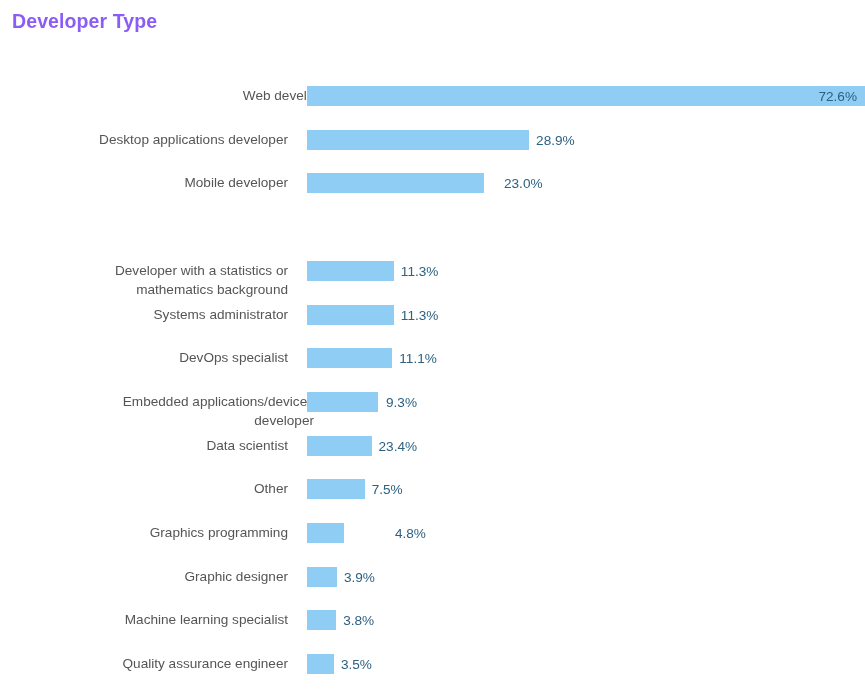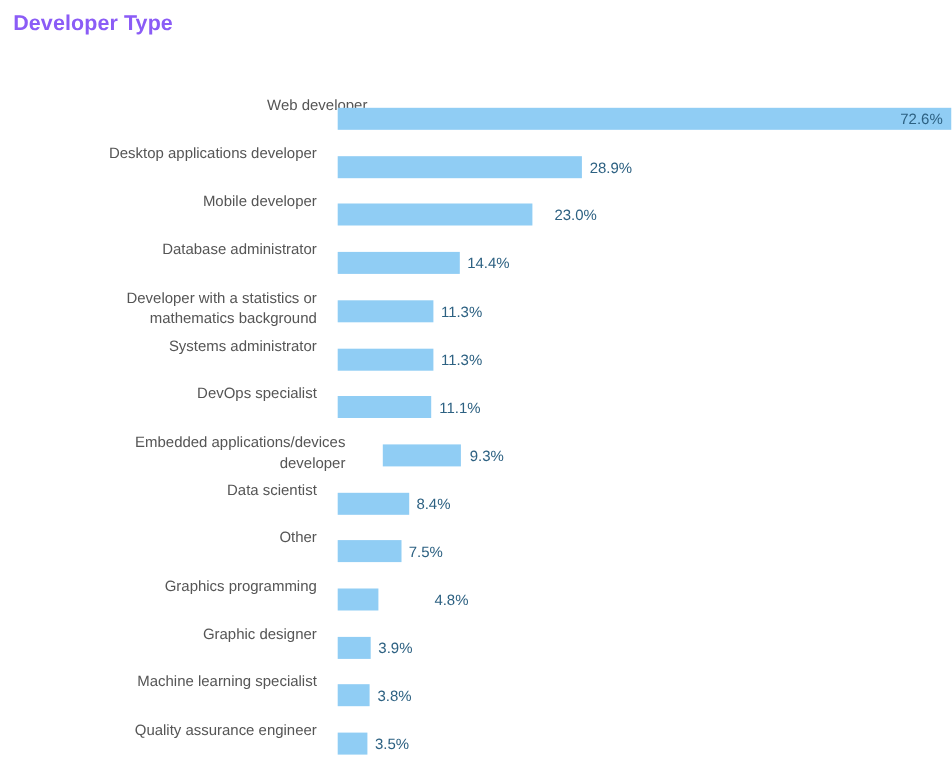--- a/index.html
+++ b/index.html
@@ -51,21 +51,21 @@
     width: 300px;
     text-align: right;
     font-size: 13.6px;
     line-height: 19.5px;
     color: #555555;
     white-space: pre-line;
   }
   .bar-track {
     position: absolute;
     left: 307px;
-    top: 12px;
+    top: 0px;
     height: 20px;
   }
   .bar-fill {
     position: absolute;
     left: 0;
     top: 0;
     height: 20px;
     background: #90cdf4;
   }
   .bar-value {
@@ -106,27 +106,20 @@
           <div class="bar-value outside">28.9%</div>
         </div>
       </div>
       <div class="bar-row" style="top: 97.4px;">
         <div class="cat-label">Mobile developer</div>
         <div class="bar-track" style="width: 190px; text-decoration: underline;">
           <div class="bar-fill" style="width: 176.777px; background: rgb(144, 205, 244);"></div>
           <div class="bar-value outside">23.0%</div>
         </div>
       </div>
-      <div class="bar-row" style="top: 141.1px;">
-        <div class="cat-label">Database administrator</div>
-        <div class="bar-track" style="width: 110.678px;">
-          <div class="bar-fill" style="width: 110.678px; background: rgb(144, 205, 244);"></div>
-          <div class="bar-value outside">14.4%</div>
-        </div>
-      </div>
       <div class="bar-row" style="top: 184.8px;">
         <div class="cat-label">Developer with a statistics or
 mathematics background</div>
         <div class="bar-track" style="width: 86.8512px;">
           <div class="bar-fill" style="width: 86.8512px; background: rgb(144, 205, 244);"></div>
           <div class="bar-value outside">11.3%</div>
         </div>
       </div>
       <div class="bar-row" style="top: 228.5px;">
         <div class="cat-label">Systems administrator</div>
@@ -138,30 +131,30 @@
       <div class="bar-row" style="top: 272.2px;">
         <div class="cat-label">DevOps specialist</div>
         <div class="bar-track" style="width: 85.314px;">
           <div class="bar-fill" style="width: 85.314px; background: rgb(144, 205, 244);"></div>
           <div class="bar-value outside">11.1%</div>
         </div>
       </div>
       <div class="bar-row" style="top: 315.9px; padding-left: 26px;">
         <div class="cat-label">Embedded applications/devices
 developer</div>
-        <div class="bar-track" style="width: 72px; margin-left: 41px;">
+        <div class="bar-track" style="width: 72px;">
           <div class="bar-fill" style="width: 71.4793px; background: rgb(144, 205, 244);"></div>
           <div class="bar-value outside">9.3%</div>
         </div>
       </div>
       <div class="bar-row" style="top: 359.6px;">
         <div class="cat-label">Data scientist</div>
         <div class="bar-track" style="width: 64.562px;">
           <div class="bar-fill" style="width: 64.562px; background: rgb(144, 205, 244);"></div>
-          <div class="bar-value outside">8.4%</div>
+          <div class="bar-value outside">23.4%</div>
         </div>
       </div>
       <div class="bar-row" style="top: 403.3px;">
         <div class="cat-label">Other</div>
         <div class="bar-track" style="width: 57.6446px;">
           <div class="bar-fill" style="width: 57.6446px; background: rgb(144, 205, 244);"></div>
           <div class="bar-value outside">7.5%</div>
         </div>
       </div>
       <div class="bar-row" style="top: 447px;">

